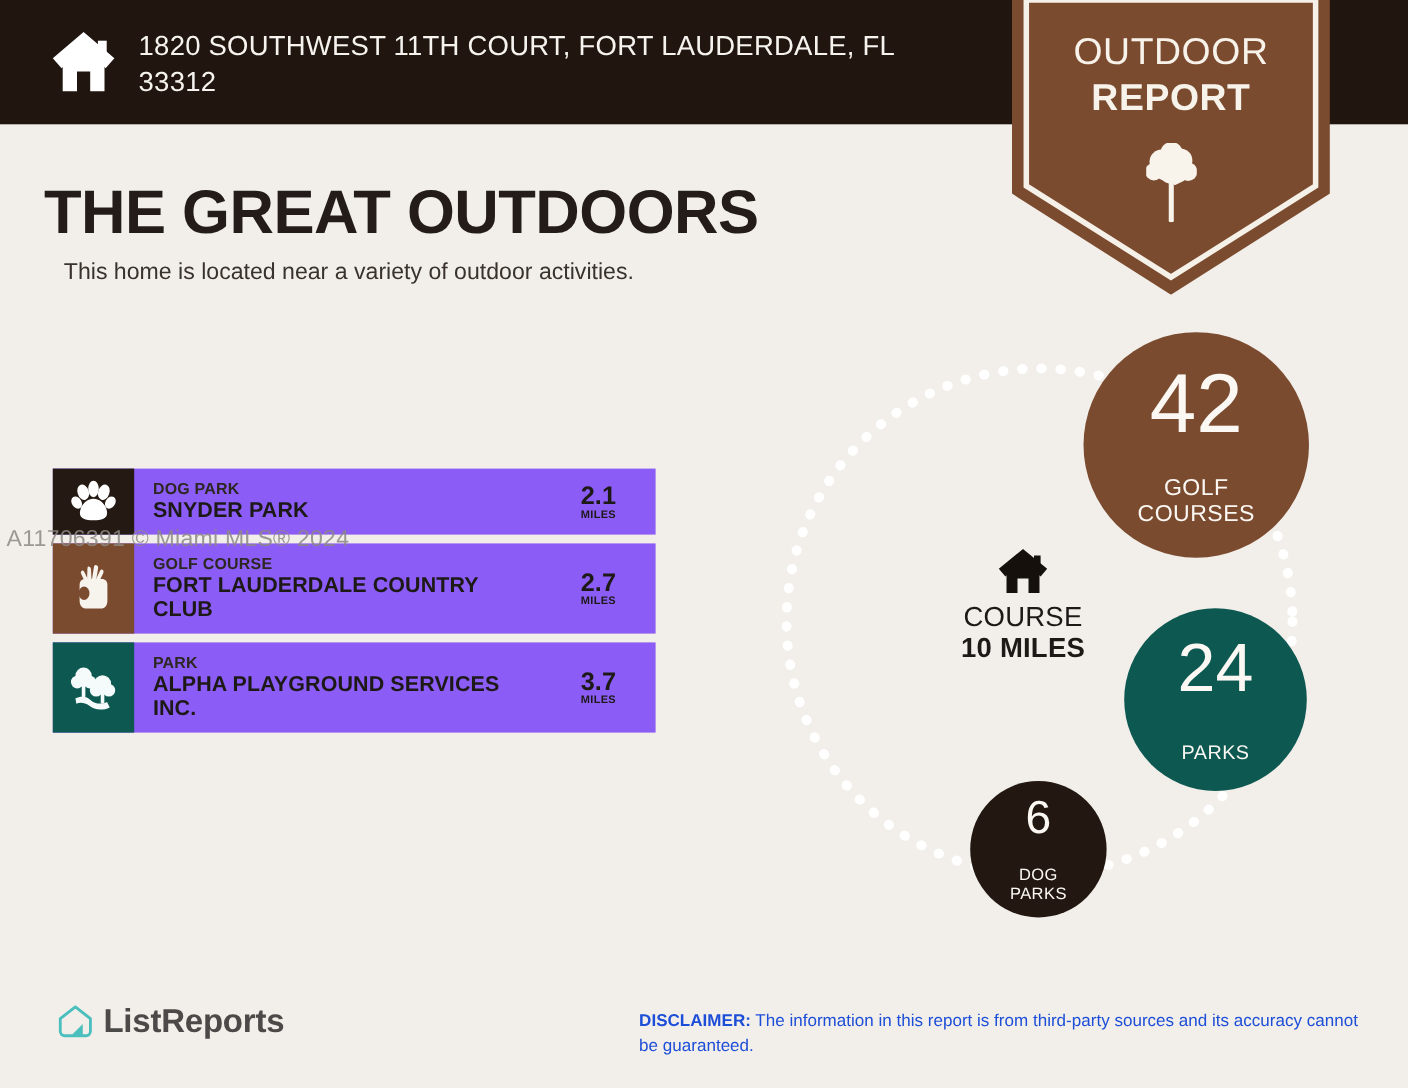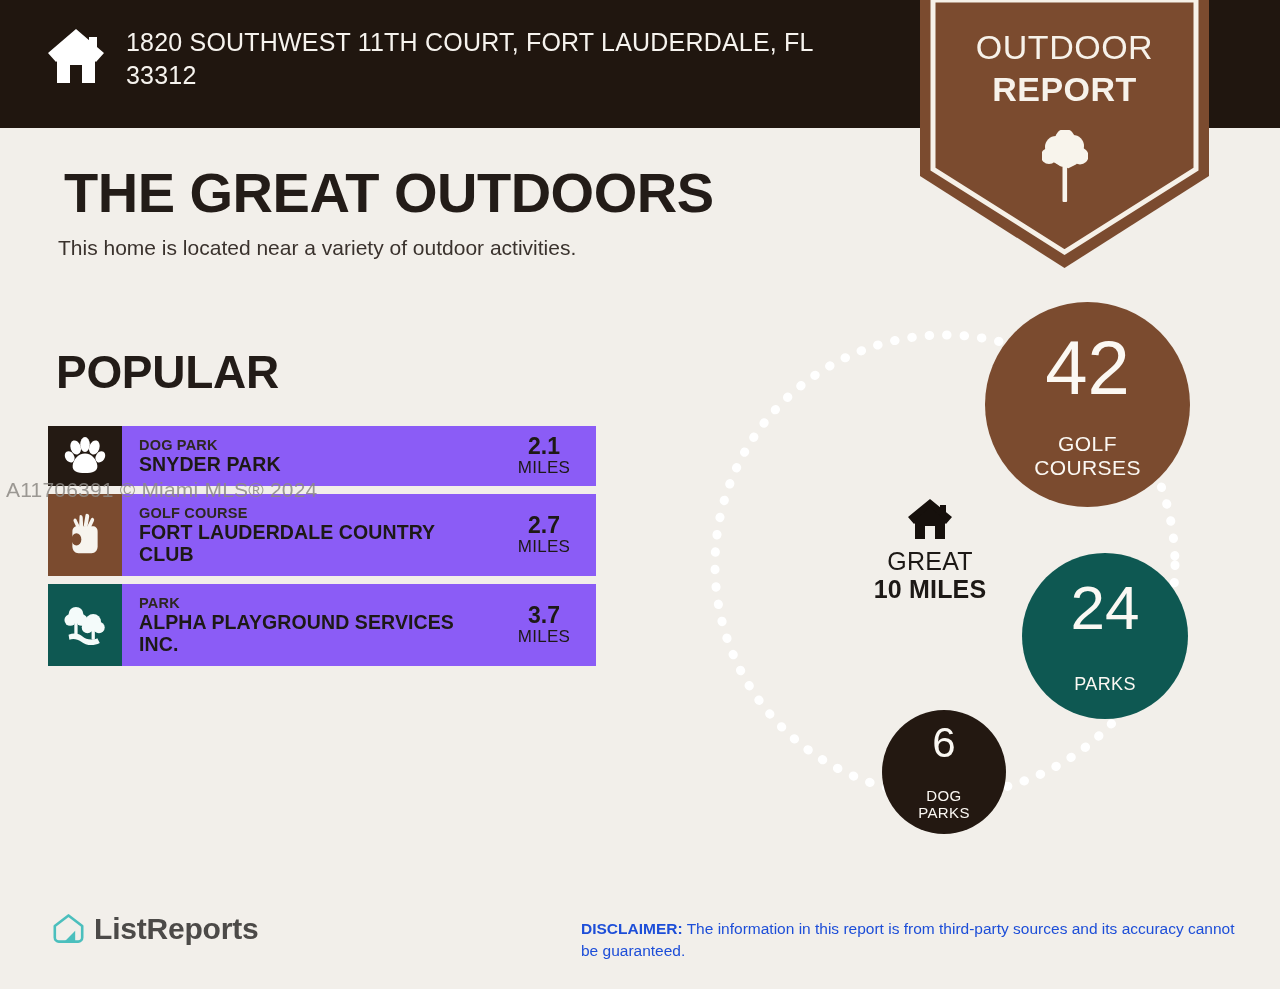--- a/index.html
+++ b/index.html
@@ -16,21 +16,21 @@
     width: 1280px;
     height: 989px;
     background: #f2efea;
     overflow: hidden;
   }
 
   
   .header-bar {
     position: absolute;
     left: 0; top: 0;
-    width: 1280px; height: 128px;
+    width: 1280px; height: 113px;
     background: #20160f;
     text-decoration: underline;
   }
   .header-home-icon {
     position: absolute;
     left: 46px; top: 27px;
     width: 60px; height: 58px;
   }
   .header-address {
     position: absolute;
@@ -65,21 +65,21 @@
   .badge-text .l2 { font-weight: 700; }
   .badge-tree {
     position: absolute;
     left: 122px; top: 130px;
     width: 46px; height: 72px;
   }
 
   
   .title {
     position: absolute;
-    left: 64px; top: 160px;
+    left: 40px; top: 160px;
     font-size: 56px;
     font-weight: 700;
     color: #231c18;
     letter-spacing: -0.5px;
     margin: 0;
   }
   .subtitle {
     position: absolute;
     left: 58px; top: 236px;
     font-size: 21px;
@@ -150,22 +150,22 @@
     justify-content: center;
     text-align: center;
   }
   .poi-dist .num {
     font-size: 23px;
     font-weight: 700;
     color: #1d1916;
     line-height: 1.05;
   }
   .poi-dist .unit {
-    font-size: 17px;
-    font-weight: 400;
+    font-size: 10px;
+    font-weight: 700;
     color: #1d1916;
     letter-spacing: .3px;
   }
 
   
   .watermark {
     position: absolute;
     left: 6px; top: 478px;
     font-size: 21px;
     color: #8d8984;
@@ -307,21 +307,20 @@
           <rect x="20.5" y="26" width="4.6" height="46" rx="1"></rect>
           <rect x="12" y="29" width="11" height="3.2" rx="1.6" transform="rotate(26 12 29)"></rect>
           <rect x="23" y="31" width="11" height="3.2" rx="1.6" transform="rotate(-26 34 31)"></rect>
         </g>
       </svg>
     </div>
   </div>
 
   <h1 class="title">THE GREAT OUTDOORS</h1>
   <div class="subtitle">This home is located near a variety of outdoor activities.</div>
-  <h2 class="section-heading">POPULAR</h2>
 
   <div class="popular-list">
 
     <div class="poi-row">
       <div class="poi-icon" style="background:#241a13; align-self:stretch;">
         <svg viewBox="0 0 54 54" width="46" height="46" aria-hidden="true">
           <g fill="#ffffff">
             <ellipse cx="16" cy="17" rx="6" ry="8.5" transform="rotate(-18 16 17)"></ellipse>
             <ellipse cx="27" cy="13.5" rx="5.6" ry="8.8"></ellipse>
             <ellipse cx="38" cy="17" rx="6" ry="8.5" transform="rotate(18 38 17)"></ellipse>
@@ -422,21 +421,21 @@
     </div>
 
     <div class="within-block">
       <div class="within-home">
         <svg viewBox="0 0 46 42" width="46" height="42" aria-hidden="true">
           <path d="M23 1 L45 19 L39 26 L23 12 L7 26 L1 19 Z" fill="#16100c"></path>
           <path d="M8 22 L23 9 L38 22 L38 41 L28 41 L28 28 L18 28 L18 41 L8 41 Z" fill="#16100c"></path>
           <rect x="33" y="7" width="6" height="10" fill="#16100c"></rect>
         </svg>
       </div>
-      <div class="within-l1">GREAT</div>
+      <div class="within-l1">COURSE</div>
       <div class="within-l2">10 MILES</div>
     </div>
   </div>
 
   <div class="footer-logo">
     <div class="footer-logo-mark">
       <svg viewBox="0 0 33 33" width="33" height="33" aria-hidden="true">
         <path d="M16.5 2.4 L30.2 13.1 V24.6 a4 4 0 0 1 -4 4 H6.8 a4 4 0 0 1 -4 -4 V13.1 Z" fill="none" stroke="#4bbfbd" stroke-width="2.6" stroke-linejoin="round"></path>
         <path d="M23.2 17.8 V28.6 H12.6 Z" fill="#4bbfbd"></path>
       </svg>

